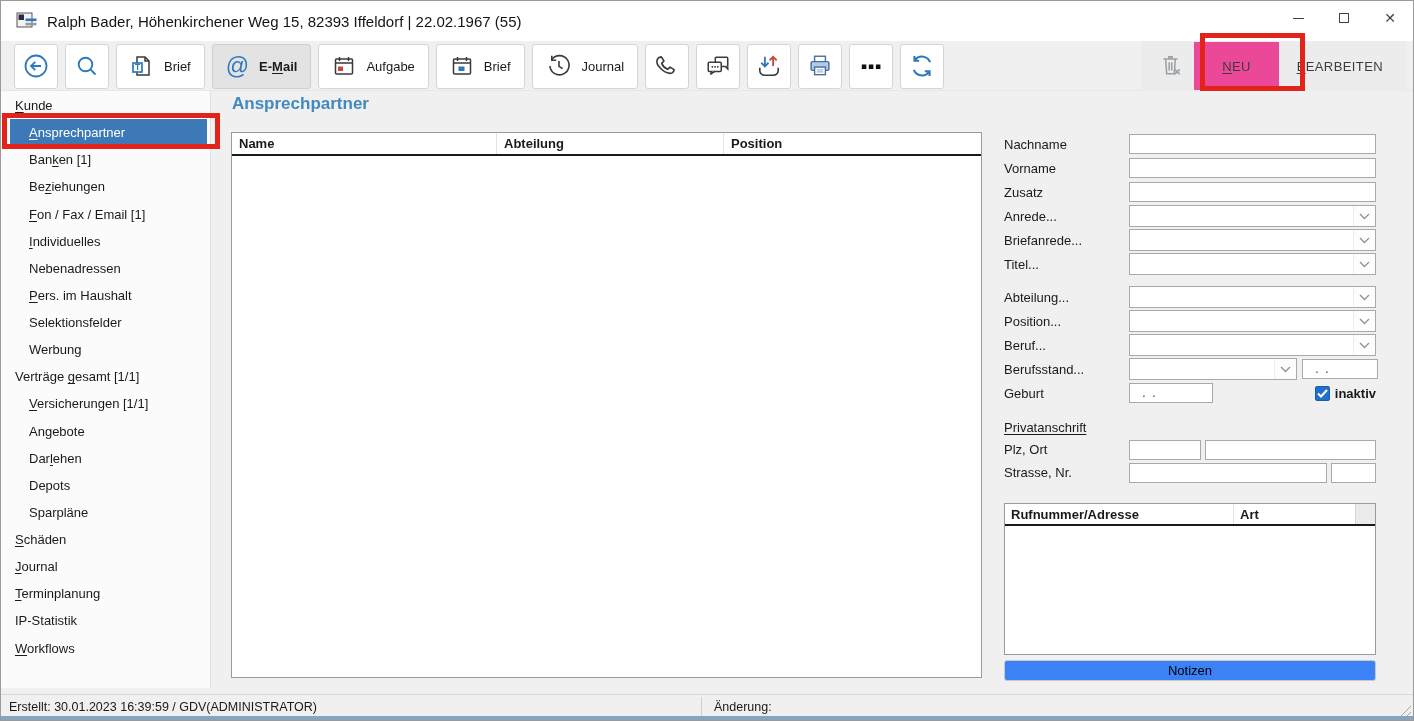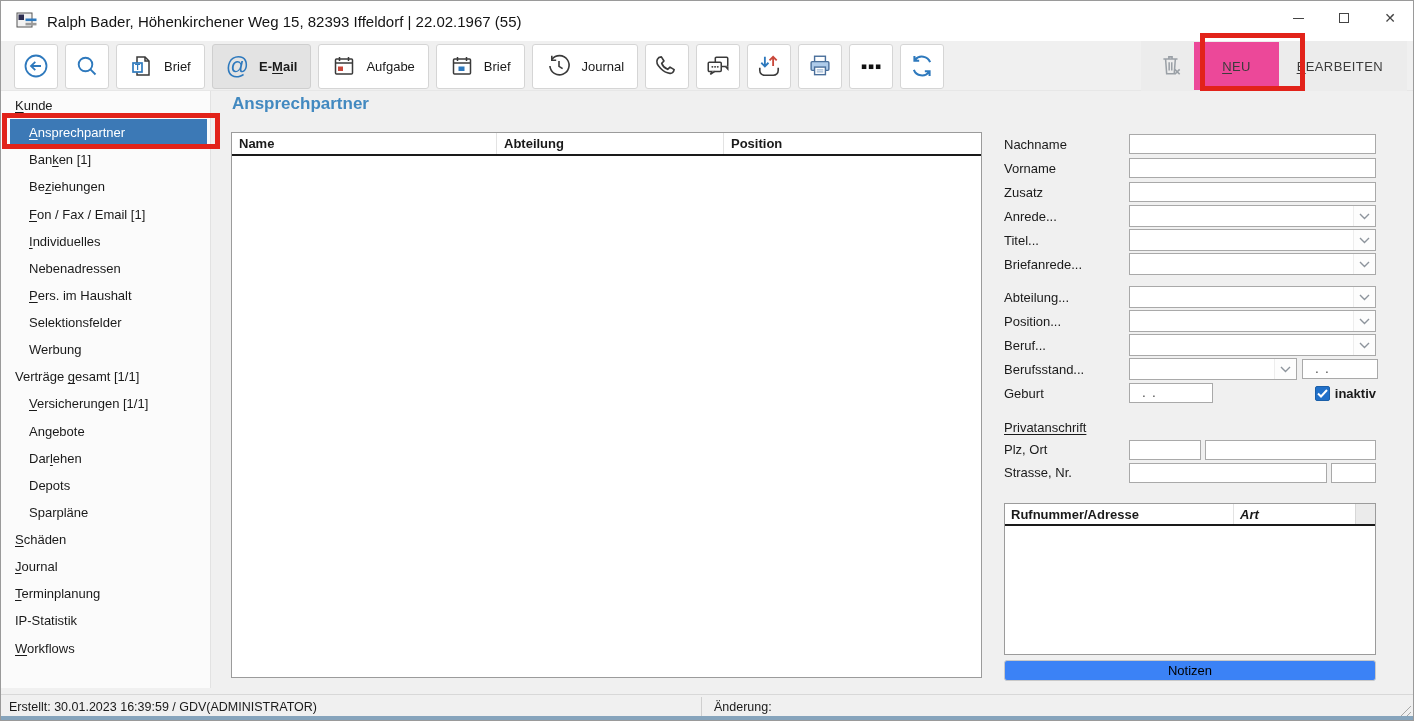--- a/index.html
+++ b/index.html
@@ -351,33 +351,33 @@
             <span class="combo">
               <span class="chev">
                 <svg width="11" height="7" viewBox="0 0 11 7" fill="none">
                   <path d="M1 1l4.5 4.5L10 1" stroke="#8d949c" stroke-width="1.4"></path>
                 </svg>
               </span>
             </span>
           </span>
         </div>
         <div class="frow">
+          <span class="flabel">Briefanrede...</span>
+          <span class="fctrl">
+            <span class="combo">
+              <span class="chev">
+                <svg width="11" height="7" viewBox="0 0 11 7" fill="none">
+                  <path d="M1 1l4.5 4.5L10 1" stroke="#8d949c" stroke-width="1.4"></path>
+                </svg>
+              </span>
+            </span>
+          </span>
+        </div>
+        <div class="frow">
           <span class="flabel">Titel...</span>
-          <span class="fctrl">
-            <span class="combo">
-              <span class="chev">
-                <svg width="11" height="7" viewBox="0 0 11 7" fill="none">
-                  <path d="M1 1l4.5 4.5L10 1" stroke="#8d949c" stroke-width="1.4"></path>
-                </svg>
-              </span>
-            </span>
-          </span>
-        </div>
-        <div class="frow">
-          <span class="flabel">Briefanrede...</span>
           <span class="fctrl">
             <span class="combo">
               <span class="chev">
                 <svg width="11" height="7" viewBox="0 0 11 7" fill="none">
                   <path d="M1 1l4.5 4.5L10 1" stroke="#8d949c" stroke-width="1.4"></path>
                 </svg>
               </span>
             </span>
           </span>
         </div>
@@ -460,21 +460,21 @@
           <span class="flabel">Strasse, Nr.</span>
           <span class="fctrl">
             <span class="tinput"></span>
             <span class="tinput" style="width:45px;flex:0 0 auto;margin-left:4px;"></span>
           </span>
         </div>
       </div>
     <div class="phone-table">
       <div class="ph-head" id="ph-head">
           <div class="ph-col" style="width: 228px;">Rufnummer/Adresse</div>
-          <div class="ph-col" style="flex: 1 1 0%; font-style: italic;">Art</div>
+          <div class="ph-col" style="flex: 1 1 0%;">Art</div>
           <div class="ph-sliver"></div>
         </div>
     </div>
     <button class="notes-button">Notizen</button>
   </div>
 
   <div class="statusbar">
     <span class="sb-left">Erstellt: 30.01.2023 16:39:59 / GDV(ADMINISTRATOR)</span>
     <span class="sb-sep"></span>
     <span class="sb-change">Änderung:</span>

